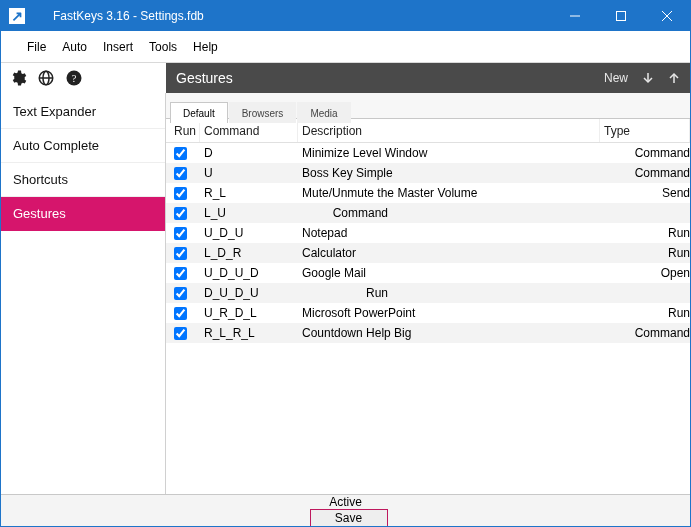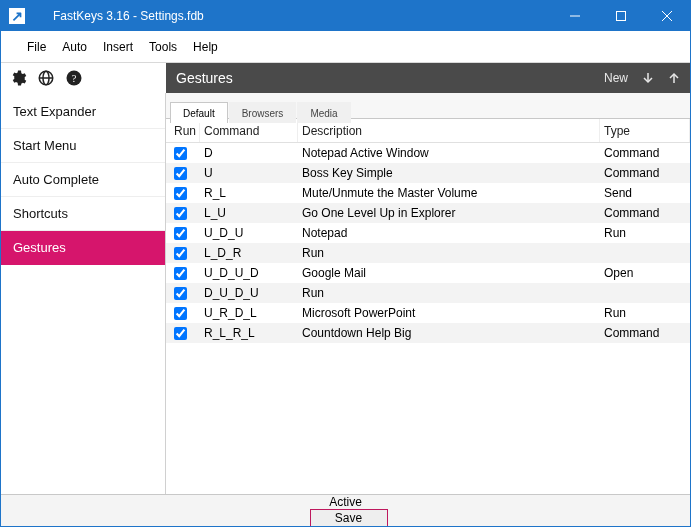--- a/index.html
+++ b/index.html
@@ -148,21 +148,21 @@
   .thead, .trow {
     display: flex;
     align-items: center;
     height: 20px;
   }
   .thead { height: 24px; color: #222; border-bottom: 1px solid #e0e0e0; background:#fff; }
   .trow:nth-child(even) { background: #f3f3f3; }
   .col-run { width: 34px; padding-left: 8px; display:flex; align-items:center; }
   .col-gesture { width: 98px; padding-left: 4px; }
   .col-desc { flex: 1; padding-left: 4px; }
-  .col-type { width: 90px; padding-left: 4px; }
+  .col-type { width: 90px; padding-left: 4px; text-align: right; }
   .thead .col-run, .thead .col-gesture, .thead .col-desc, .thead .col-type {
     border-right: 1px solid #eee;
     height: 100%;
     display:flex; align-items:center;
   }
   input[type=checkbox] { width:13px; height:13px; margin:0; }
   
   .footer {
     height: 32px;
     border-top: 1px solid #c8c8c8;
@@ -254,21 +254,20 @@
           <line x1="6" y1="11" x2="6" y2="2"></line>
           <polyline points="2,6 6,2 10,6"></polyline>
         </svg>
     </span>
   </div>
 </div>
 
 <div class="body">
   <div class="sidebar" id="sidebar">
       <div class="navitem">Text Expander</div>
-      <div class="navitem">Start Menu</div>
       <div class="navitem">Auto Complete</div>
       <div class="navitem">Shortcuts</div>
       <div class="navitem active">Gestures</div>
     </div>
   <div class="main">
     <div class="tabs" id="tabs">
         <div class="tab active">Default</div>
         <div class="tab">Browsers</div>
         <div class="tab">Media</div>
       </div>
@@ -278,21 +277,21 @@
         <div class="col-gesture">Command</div>
         <div class="col-desc">Description</div>
         <div class="col-type">Type</div>
       </div>
       <div id="tbody">
           <div class="trow">
             <div class="col-run">
               <input type="checkbox" checked="" style="">
             </div>
             <div class="col-gesture">D</div>
-            <div class="col-desc">Notepad Active Window</div>
+            <div class="col-desc">Minimize Level Window</div>
             <div class="col-type">Command</div>
           </div>
           <div class="trow">
             <div class="col-run">
               <input type="checkbox" checked="" style="">
             </div>
             <div class="col-gesture">U</div>
             <div class="col-desc">Boss Key Simple</div>
             <div class="col-type">Command</div>
           </div>
@@ -302,36 +301,36 @@
             </div>
             <div class="col-gesture">R_L</div>
             <div class="col-desc">Mute/Unmute the Master Volume</div>
             <div class="col-type">Send</div>
           </div>
           <div class="trow">
             <div class="col-run">
               <input type="checkbox" checked="" style="">
             </div>
             <div class="col-gesture">L_U</div>
-            <div class="col-desc">Go One Level Up in Explorer</div>
             <div class="col-type">Command</div>
           </div>
           <div class="trow">
             <div class="col-run">
               <input type="checkbox" checked="" style="">
             </div>
             <div class="col-gesture">U_D_U</div>
             <div class="col-desc">Notepad</div>
             <div class="col-type">Run</div>
           </div>
           <div class="trow">
             <div class="col-run">
               <input type="checkbox" checked="" style="">
             </div>
             <div class="col-gesture">L_D_R</div>
+            <div class="col-desc">Calculator</div>
             <div class="col-type">Run</div>
           </div>
           <div class="trow">
             <div class="col-run">
               <input type="checkbox" checked="" style="">
             </div>
             <div class="col-gesture">U_D_U_D</div>
             <div class="col-desc">Google Mail</div>
             <div class="col-type">Open</div>
           </div>

